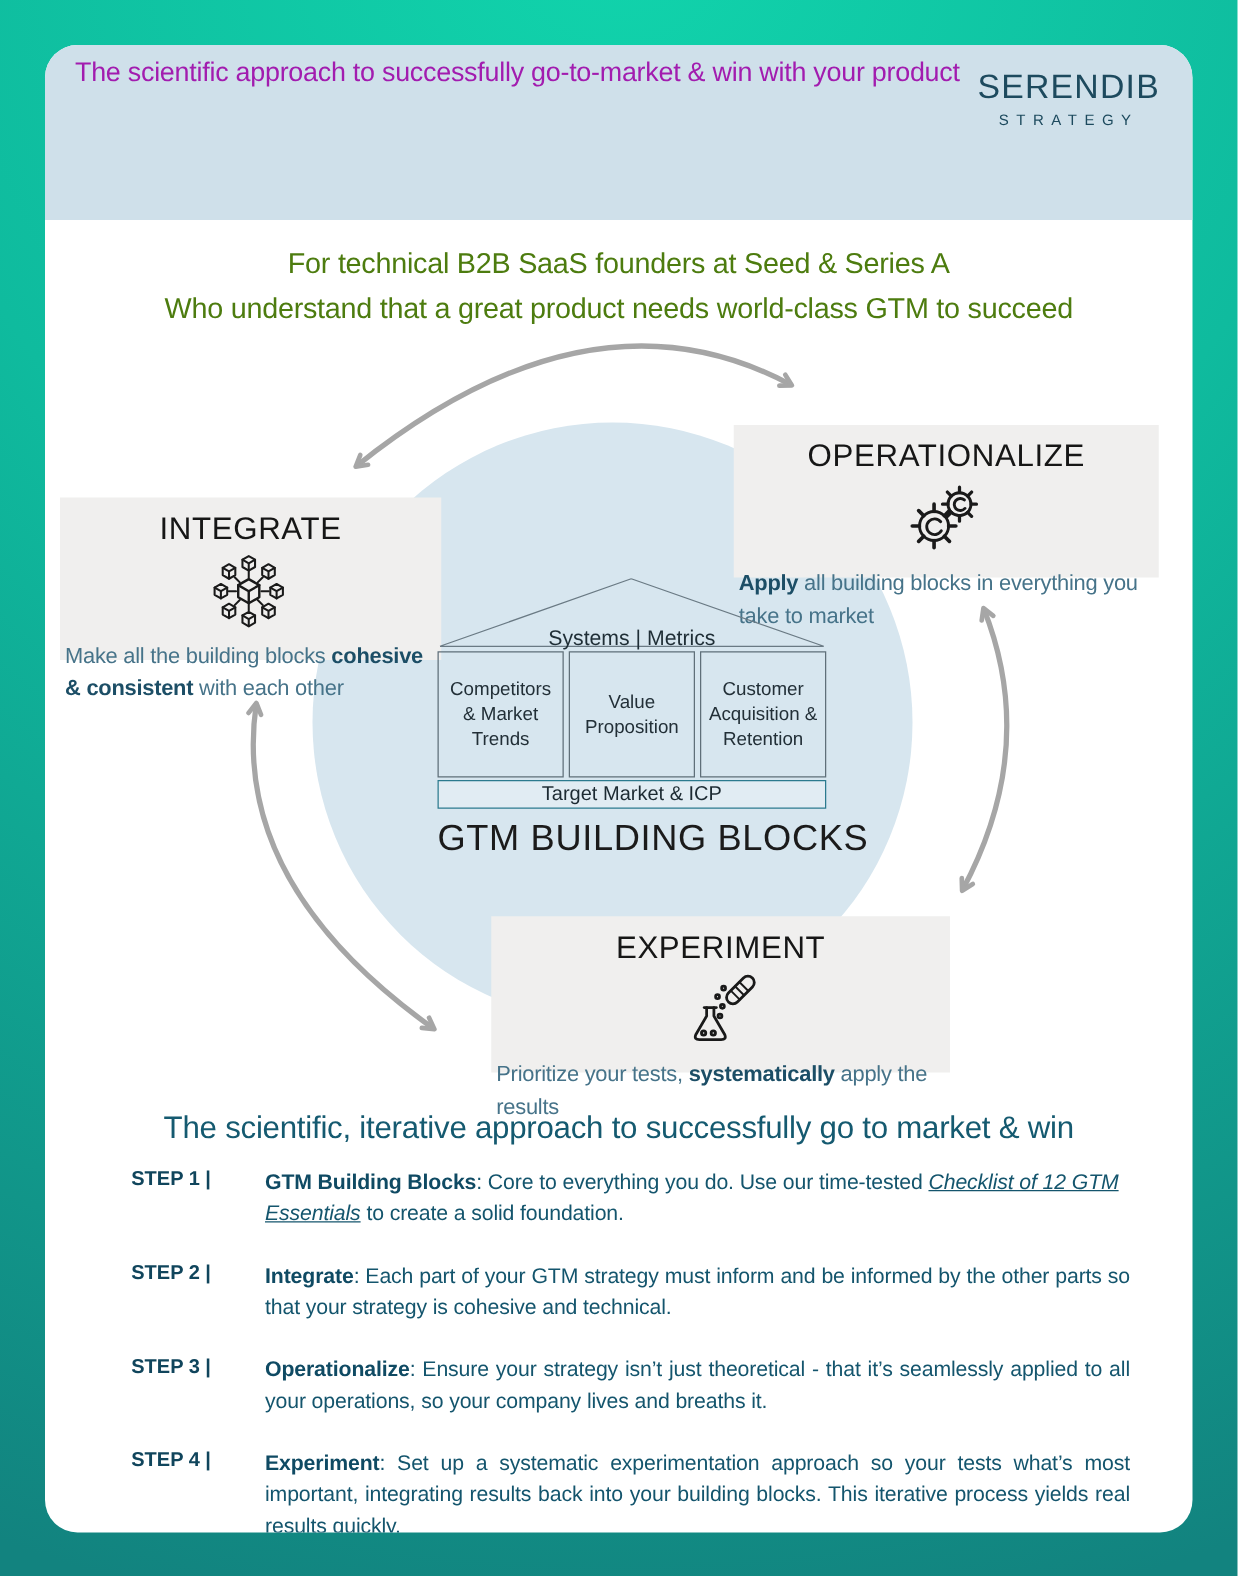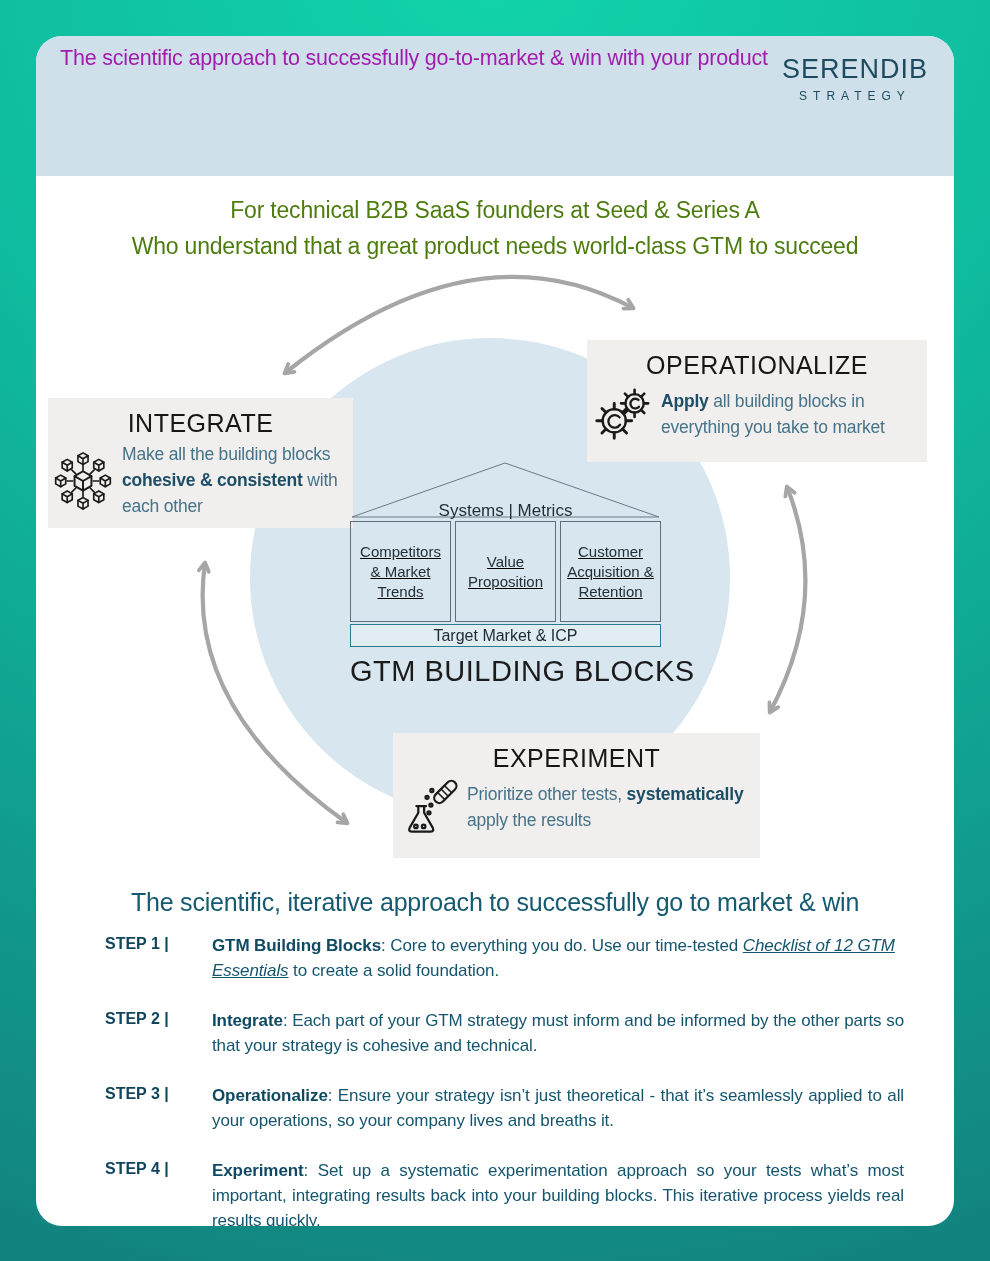--- a/index.html
+++ b/index.html
@@ -24,32 +24,32 @@
   .logo-1{font-size:27px;letter-spacing:1px;}
   .logo-2{font-size:12px;letter-spacing:6px;margin-top:4px;}
   
   .diagram{position:relative;width:918px;height:700px;}
   .intro{position:absolute;top:16px;left:0;width:100%;text-align:center;color:#4d7c0f;font-size:23px;line-height:36px;letter-spacing:-0.2px;}
   .circle{position:absolute;left:214px;top:162px;width:480px;height:480px;border-radius:50%;background:#d7e6ef;}
   .arrows{position:absolute;left:0;top:0;pointer-events:none;}
   
   .fw-box{position:absolute;background:#f0efee;box-sizing:border-box;}
   .fw-title{text-align:center;font-size:25px;color:#161616;letter-spacing:0.5px;margin:11px 4px 3px;}
-  .fw-row{display:flex;align-items:center;gap:8px;padding:0 8px 8px 4px;}
+  .fw-row{display:flex;align-items:center;gap:8px;padding:0 8px 8px 4px;flex-direction:column;}
   .fw-icon{flex:0 0 62px;width:62px;}
   .fw-text{font-size:17.5px;color:#467389;line-height:26px;letter-spacing:-0.2px;}
   .fw-text b{color:#1c4e66;font-weight:700;}
   #box-integrate{left:12px;top:222px;width:305px;height:130px;}
   #box-operationalize{left:551px;top:164px;width:340px;height:122px;}
   #box-experiment{left:357px;top:557px;width:367px;height:125px;}
   
   .house{position:absolute;left:314px;top:285px;width:311px;}
   .roof{position:relative;width:311px;height:58px;}
   .roof-label{position:absolute;left:0;top:40px;width:100%;text-align:center;font-size:17px;color:#1f2e36;font-weight:500;}
-  .pillars{display:flex;gap:4px;margin-top:2px;text-decoration:underline;}
+  .pillars{display:flex;gap:4px;margin-top:2px;}
   .pillar{
     flex:1;height:95px;border:1px solid #5f6f79;display:flex;align-items:center;justify-content:center;
     text-align:center;font-size:15px;color:#222f37;line-height:20px;padding:2px;
   }
   .base-bar{
     margin-top:2px;height:21px;border:1.5px solid #2b7a8e;background:rgba(255,255,255,0.25);
     display:flex;align-items:center;justify-content:center;font-size:16px;color:#1c2a32;
   }
   .house-caption{margin-top:8px;text-align:center;font-size:29px;color:#1b1b1b;letter-spacing:0.5px;white-space:nowrap;}
   
@@ -170,21 +170,21 @@
           <circle cx="33" cy="38" r="1.6"></circle>
           <circle cx="35" cy="30" r="1.6"></circle>
           <circle cx="31" cy="22" r="1.6"></circle>
           <circle cx="36" cy="15" r="1.6"></circle>
           <g transform="rotate(45 49 17)">
             <rect x="44" y="2" width="10.5" height="28" rx="5.2" stroke-width="2.3"></rect>
             <path d="M44,12 L54.5,12 M44,17 L54.5,17 M44,22 L54.5,22" stroke-width="1.6"></path>
           </g>
         </svg>
         <div class="fw-text">
-          <span>Prioritize other tests, </span><b>systematically</b><span> apply the results</span>
+          <span>Prioritize your tests, </span><b>systematically</b><span> apply the results</span>
         </div>
       </div>
     </div>
 
   </div>
 
   <div class="steps">
     <div class="steps-heading">The scientific, iterative approach to successfully go to market &amp; win</div>
 
     <div class="step">

